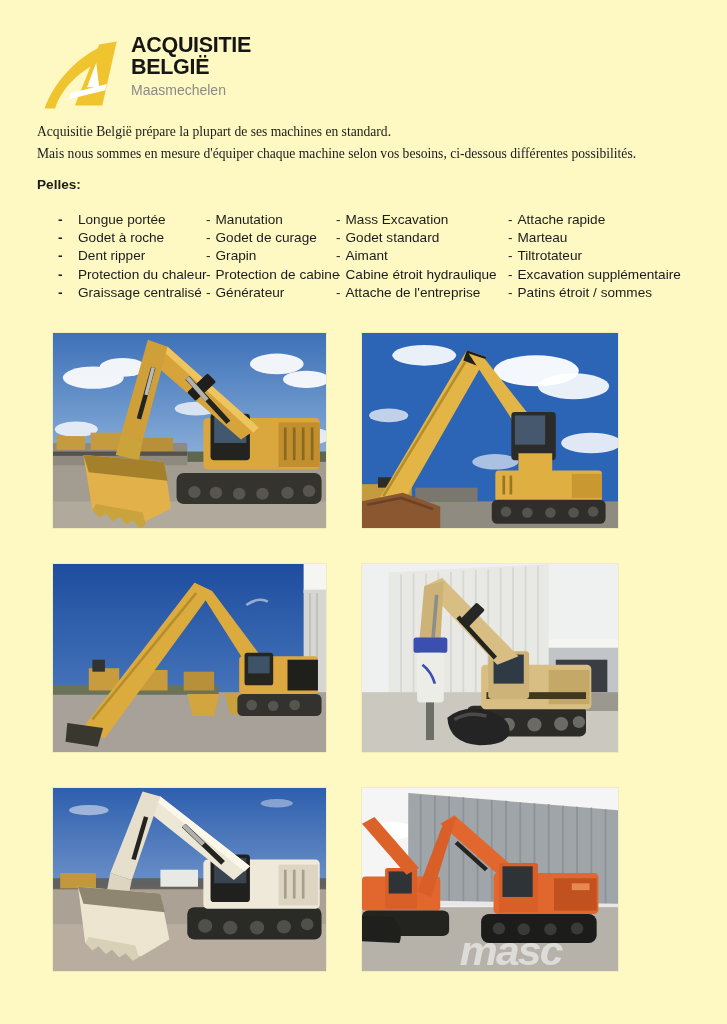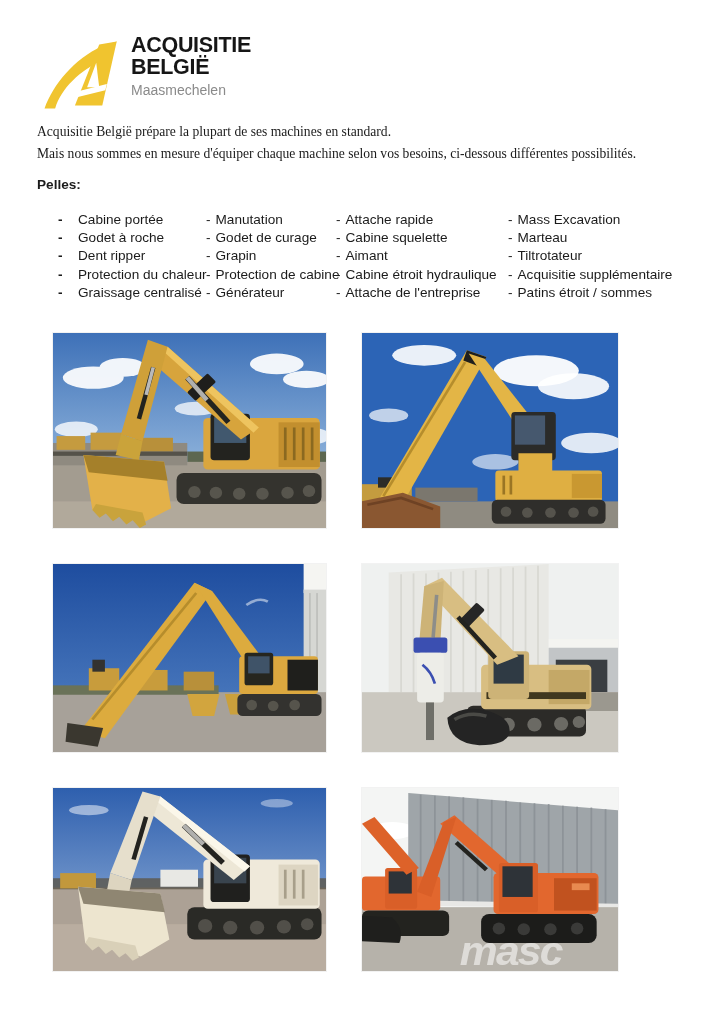--- a/index.html
+++ b/index.html
@@ -1,20 +1,20 @@
 <!DOCTYPE html>
 <html><head>
 <meta charset="utf-8">
 <style>
   html,body{margin:0;padding:0;background:#e9e9e9;}
   .page{
     position:relative;
     width:727px;height:1024px;
     margin:0 auto;
-    background:#ffffff;
+    background:#fef9c3;
     font-family:"Liberation Sans", sans-serif;
     color:#1b1b1b;
     overflow:hidden;
   }
   
   .logo-row{position:absolute;left:43px;top:34px;display:flex;align-items:flex-start;}
   .logo-swoosh{width:76px;height:70px;margin-top:6px;}
   .logo-text{margin-left:12px;line-height:1;}
   .brand-l1,.brand-l2{
     font-size:21.5px;font-weight:bold;letter-spacing:-0.3px;
@@ -68,42 +68,42 @@
   <div class="intro">
     <div>Acquisitie België prépare la plupart de ses machines en standard.</div>
     <div>Mais nous sommes en mesure d'équiper chaque machine selon vos besoins, ci-dessous différentes possibilités.</div>
   </div>
 
   <div class="pelles">Pelles:</div>
 
   <div class="options-grid">
 
     <div class="dash-cell">-</div>
-    <div class="cell">Cabine portée</div>
+    <div class="cell">Longue portée</div>
     <div class="cell"><span class="d">-</span><span>Manutation</span></div>
+    <div class="cell"><span class="d">-</span><span>Mass Excavation</span></div>
     <div class="cell"><span class="d">-</span><span>Attache rapide</span></div>
-    <div class="cell"><span class="d">-</span><span>Mass Excavation</span></div>
 
     <div class="dash-cell">-</div>
     <div class="cell">Godet à roche</div>
     <div class="cell"><span class="d">-</span><span>Godet de curage</span></div>
-    <div class="cell"><span class="d">-</span><span>Cabine squelette</span></div>
+    <div class="cell"><span class="d">-</span><span>Godet standard</span></div>
     <div class="cell"><span class="d">-</span><span>Marteau</span></div>
 
     <div class="dash-cell">-</div>
     <div class="cell">Dent ripper</div>
     <div class="cell"><span class="d">-</span><span>Grapin</span></div>
     <div class="cell"><span class="d">-</span><span>Aimant</span></div>
     <div class="cell"><span class="d">-</span><span>Tiltrotateur</span></div>
 
     <div class="dash-cell">-</div>
     <div class="cell">Protection du chaleur</div>
     <div class="cell"><span class="d">-</span><span>Protection de cabine</span></div>
     <div class="cell"><span class="d">-</span><span>Cabine étroit hydraulique</span></div>
-    <div class="cell"><span class="d">-</span><span>Acquisitie supplémentaire</span></div>
+    <div class="cell"><span class="d">-</span><span>Excavation supplémentaire</span></div>
 
     <div class="dash-cell">-</div>
     <div class="cell">Graissage centralisé</div>
     <div class="cell"><span class="d">-</span><span>Générateur</span></div>
     <div class="cell"><span class="d">-</span><span>Attache de l'entreprise</span></div>
     <div class="cell"><span class="d">-</span><span>Patins étroit / sommes</span></div>
   </div>
 
   <div class="gallery">
 

